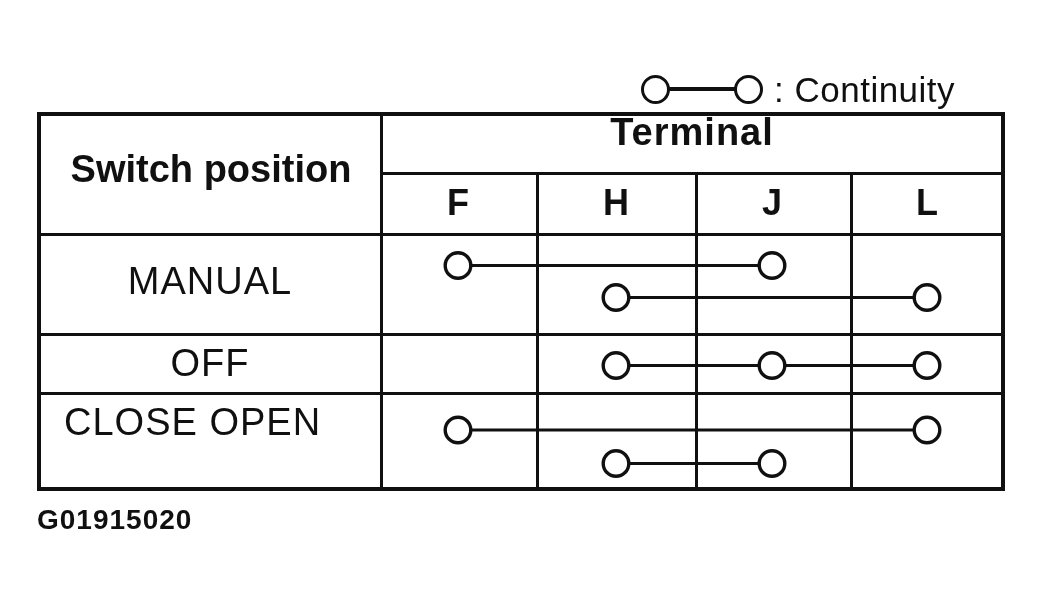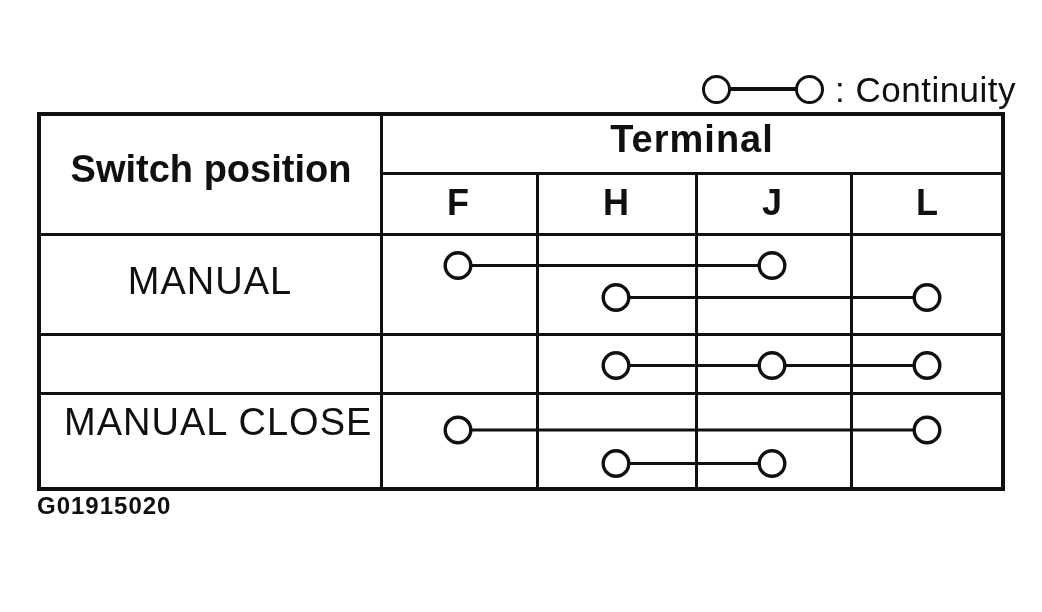--- a/index.html
+++ b/index.html
@@ -12,21 +12,21 @@
     width: 1042px;
     height: 612px;
     background: #ffffff;
     font-family: "Liberation Sans", sans-serif;
     color: #101010;
     overflow: hidden;
   }
   
   .legend {
     position: absolute;
-    left: 702px;
+    left: 641px;
     top: 74px;
     height: 30px;
     display: flex;
     align-items: center;
   }
   .legend .ring {
     width: 29px;
     height: 29px;
     box-sizing: border-box;
     border: 3px solid #101010;
@@ -68,21 +68,21 @@
     top: 139px;
     width: 342px;
     height: 60px;
     line-height: 60px;
     font-size: 38px;
     padding-right: 22px;
     box-sizing: border-box;
   }
   #terminal-header {
     left: 381px;
-    top: 112px;
+    top: 105px;
     width: 622px;
     height: 54px;
     line-height: 54px;
     font-size: 38px;
     letter-spacing: 1px;
   }
   .terminal-letter {
     position: absolute;
     top: 176px;
     height: 54px;
@@ -119,22 +119,22 @@
   #row-label-manual .line {
     height: 44px;
     line-height: 44px;
     font-size: 38px;
     letter-spacing: 1px;
     white-space: nowrap;
   }
   #figure-code {
     position: absolute;
     left: 37px;
-    top: 492px;
-    font-size: 24px;
+    top: 504px;
+    font-size: 28px;
     font-weight: 600;
     letter-spacing: 1px;
   }
 </style>
 </head>
 <body>
 
 <div id="page">
 
   <div class="legend">
@@ -186,19 +186,20 @@
 
   <div id="terminal-letters">
       <div class="terminal-letter" style="left: 413px;">F</div>
       <div class="terminal-letter" style="left: 571px;">H</div>
       <div class="terminal-letter" style="left: 727px;">J</div>
       <div class="terminal-letter" style="left: 882px;">L</div>
     </div>
 
   <div class="cell-text row-label" id="row-label-close">MANUAL</div>
 
+  <div class="cell-text row-label" id="row-label-off">OFF</div>
 
   <div id="row-label-manual">
-    <div class="line">MANUAL CLOSE</div>
+    <div class="line">CLOSE OPEN</div>
   </div>
 
   <div id="figure-code">G01915020</div>
 </div>
 
 </body></html>

